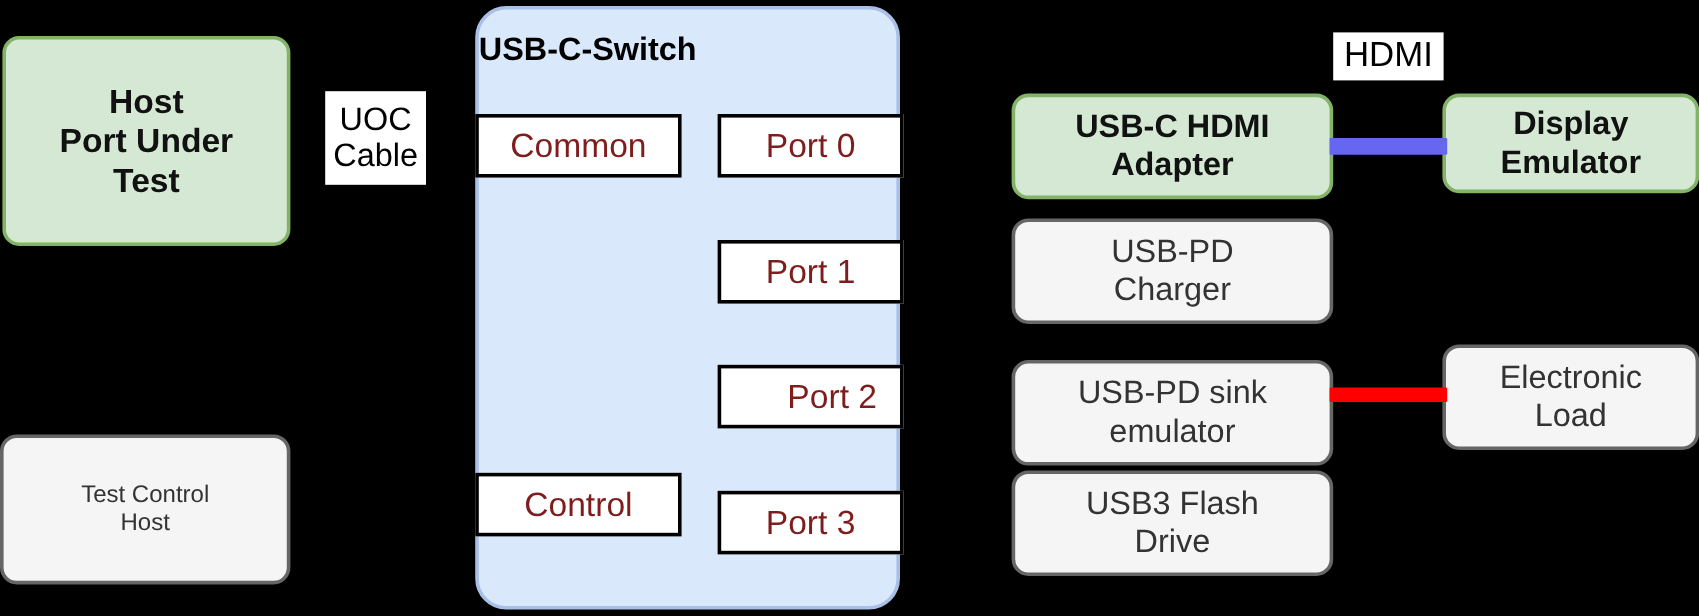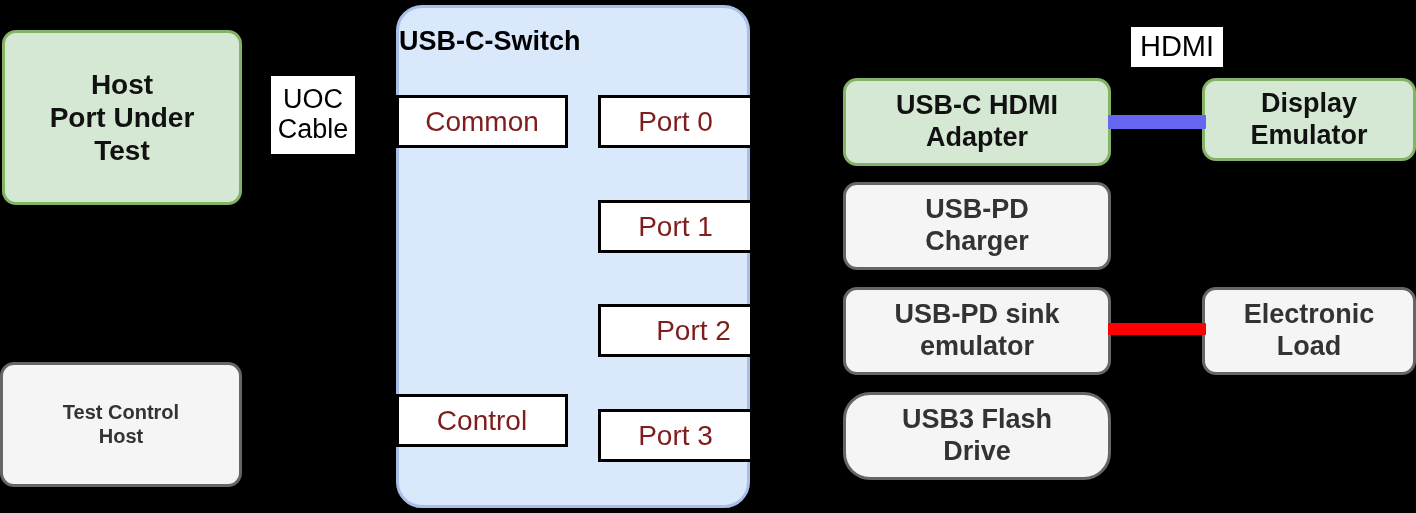--- a/index.html
+++ b/index.html
@@ -31,21 +31,21 @@
     border-radius: 14px;
     color: #111111;
     font-weight: bold;
   }
   
   .n-grey {
     background: #f5f5f5;
     border: 3px solid #666666;
     border-radius: 14px;
     color: #333333;
-    font-weight: bold;
+    font-weight: normal;
   }
   
   .n-blue {
     background: #dae8fc;
     border: 3px solid #a8c0e8;
     border-radius: 26px;
   }
   .switch-title {
     position: absolute;
     left: 0;
@@ -137,41 +137,41 @@
   <div class="node n-green" style="left:843px; top:78px; width:268px; height:88px; font-size:27px;">
     <span class="lbl">USB-C HDMI
 Adapter</span>
   </div>
 
   <div class="node n-grey" style="left:843px; top:182px; width:268px; height:88px; font-size:27px;">
     <span class="lbl">USB-PD
 Charger</span>
   </div>
 
-  <div class="node n-grey" style="left:843px; top:287px; width:268px; height:88px; font-size:27px;">
+  <div class="node n-grey" style="left:843px; top:300px; width:268px; height:88px; font-size:27px;">
     <span class="lbl">USB-PD sink
 emulator</span>
   </div>
 
-  <div class="node n-grey" style="left:843px; top:392px; width:268px; height:88px; font-size:27px;border-radius:27px;">
+  <div class="node n-grey" style="left:843px; top:392px; width:268px; height:88px; font-size:27px;">
     <span class="lbl">USB3 Flash
 Drive</span>
   </div>
 
   <div class="node n-green" style="left:1202px; top:78px; width:214px; height:83px; font-size:27px;">
     <span class="lbl">Display
 Emulator</span>
   </div>
 
   <div class="node n-grey" style="left:1202px; top:287px; width:214px; height:88px; font-size:27px;">
     <span class="lbl">Electronic
 Load</span>
   </div>
 
   <div class="edge" style="left:1108px; top:115px; width:98px; height:14px; background:#6666f0;"></div>
 
   <div class="edge" style="left:1108px; top:323px; width:98px; height:12px; background:#ff0000;"></div>
 
-  <div class="edge-label" style="left:1111px; top:27px; width:92px; height:40px; font-size:29px;margin-left:20px;">
+  <div class="edge-label" style="left:1111px; top:27px; width:92px; height:40px; font-size:29px;">
     <span>HDMI</span>
   </div>
 
 </div>
 
 </body></html>

